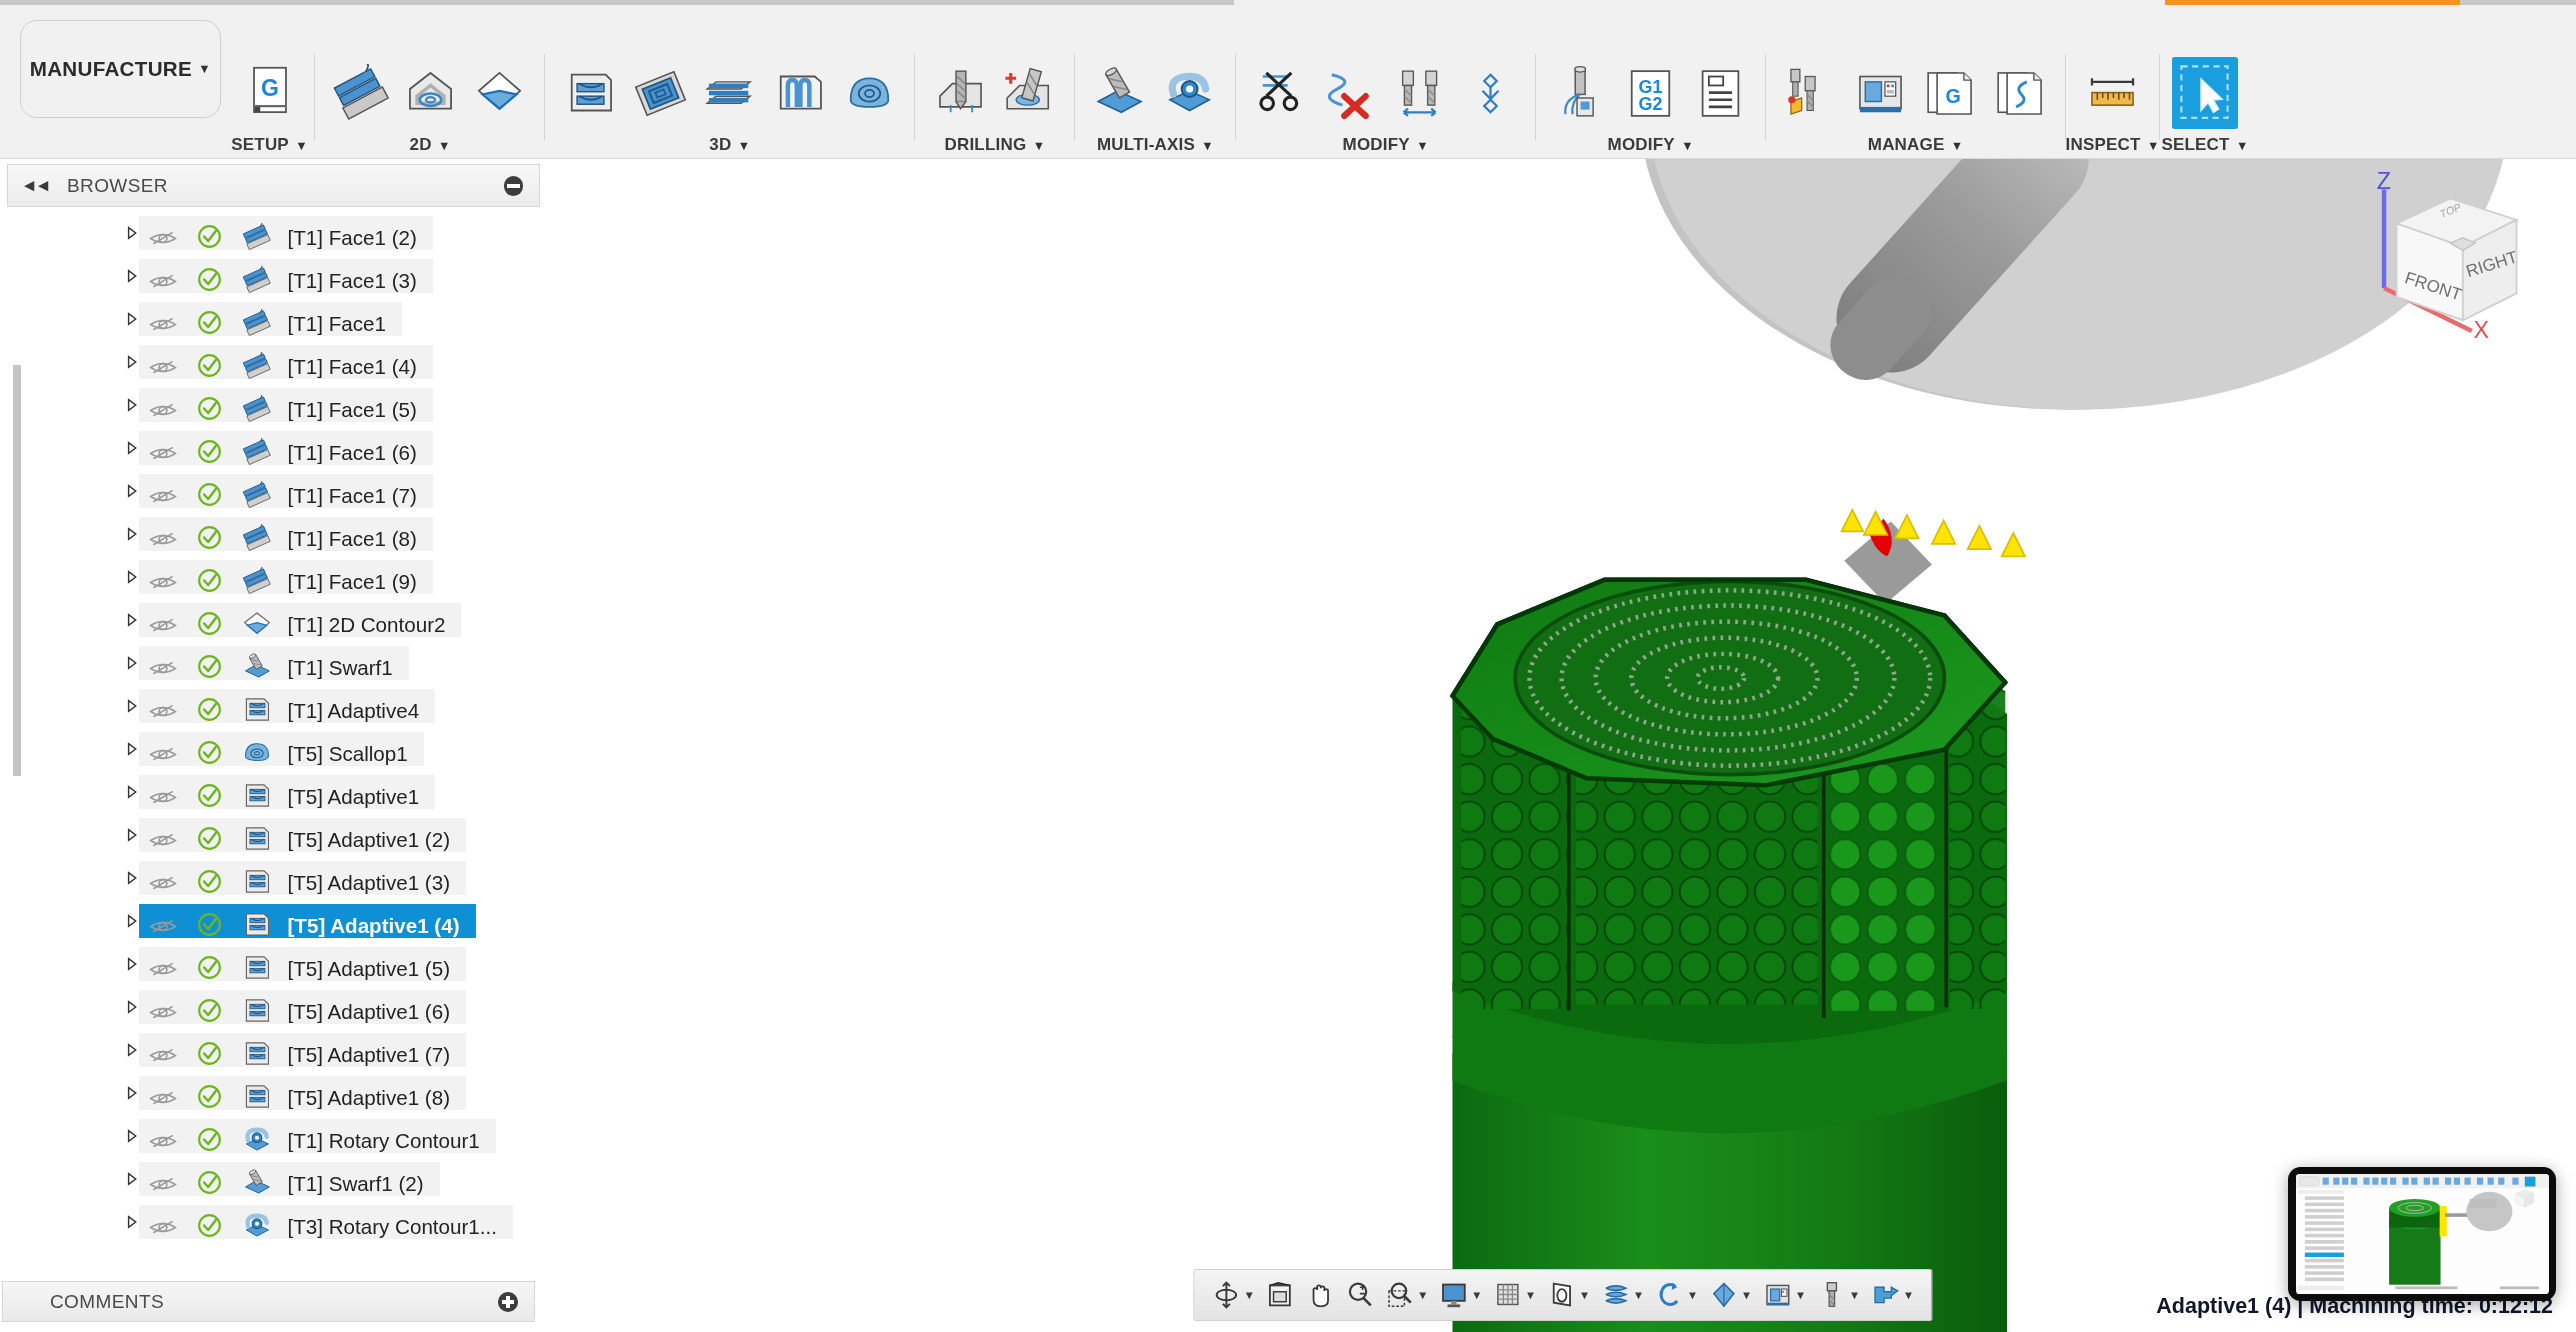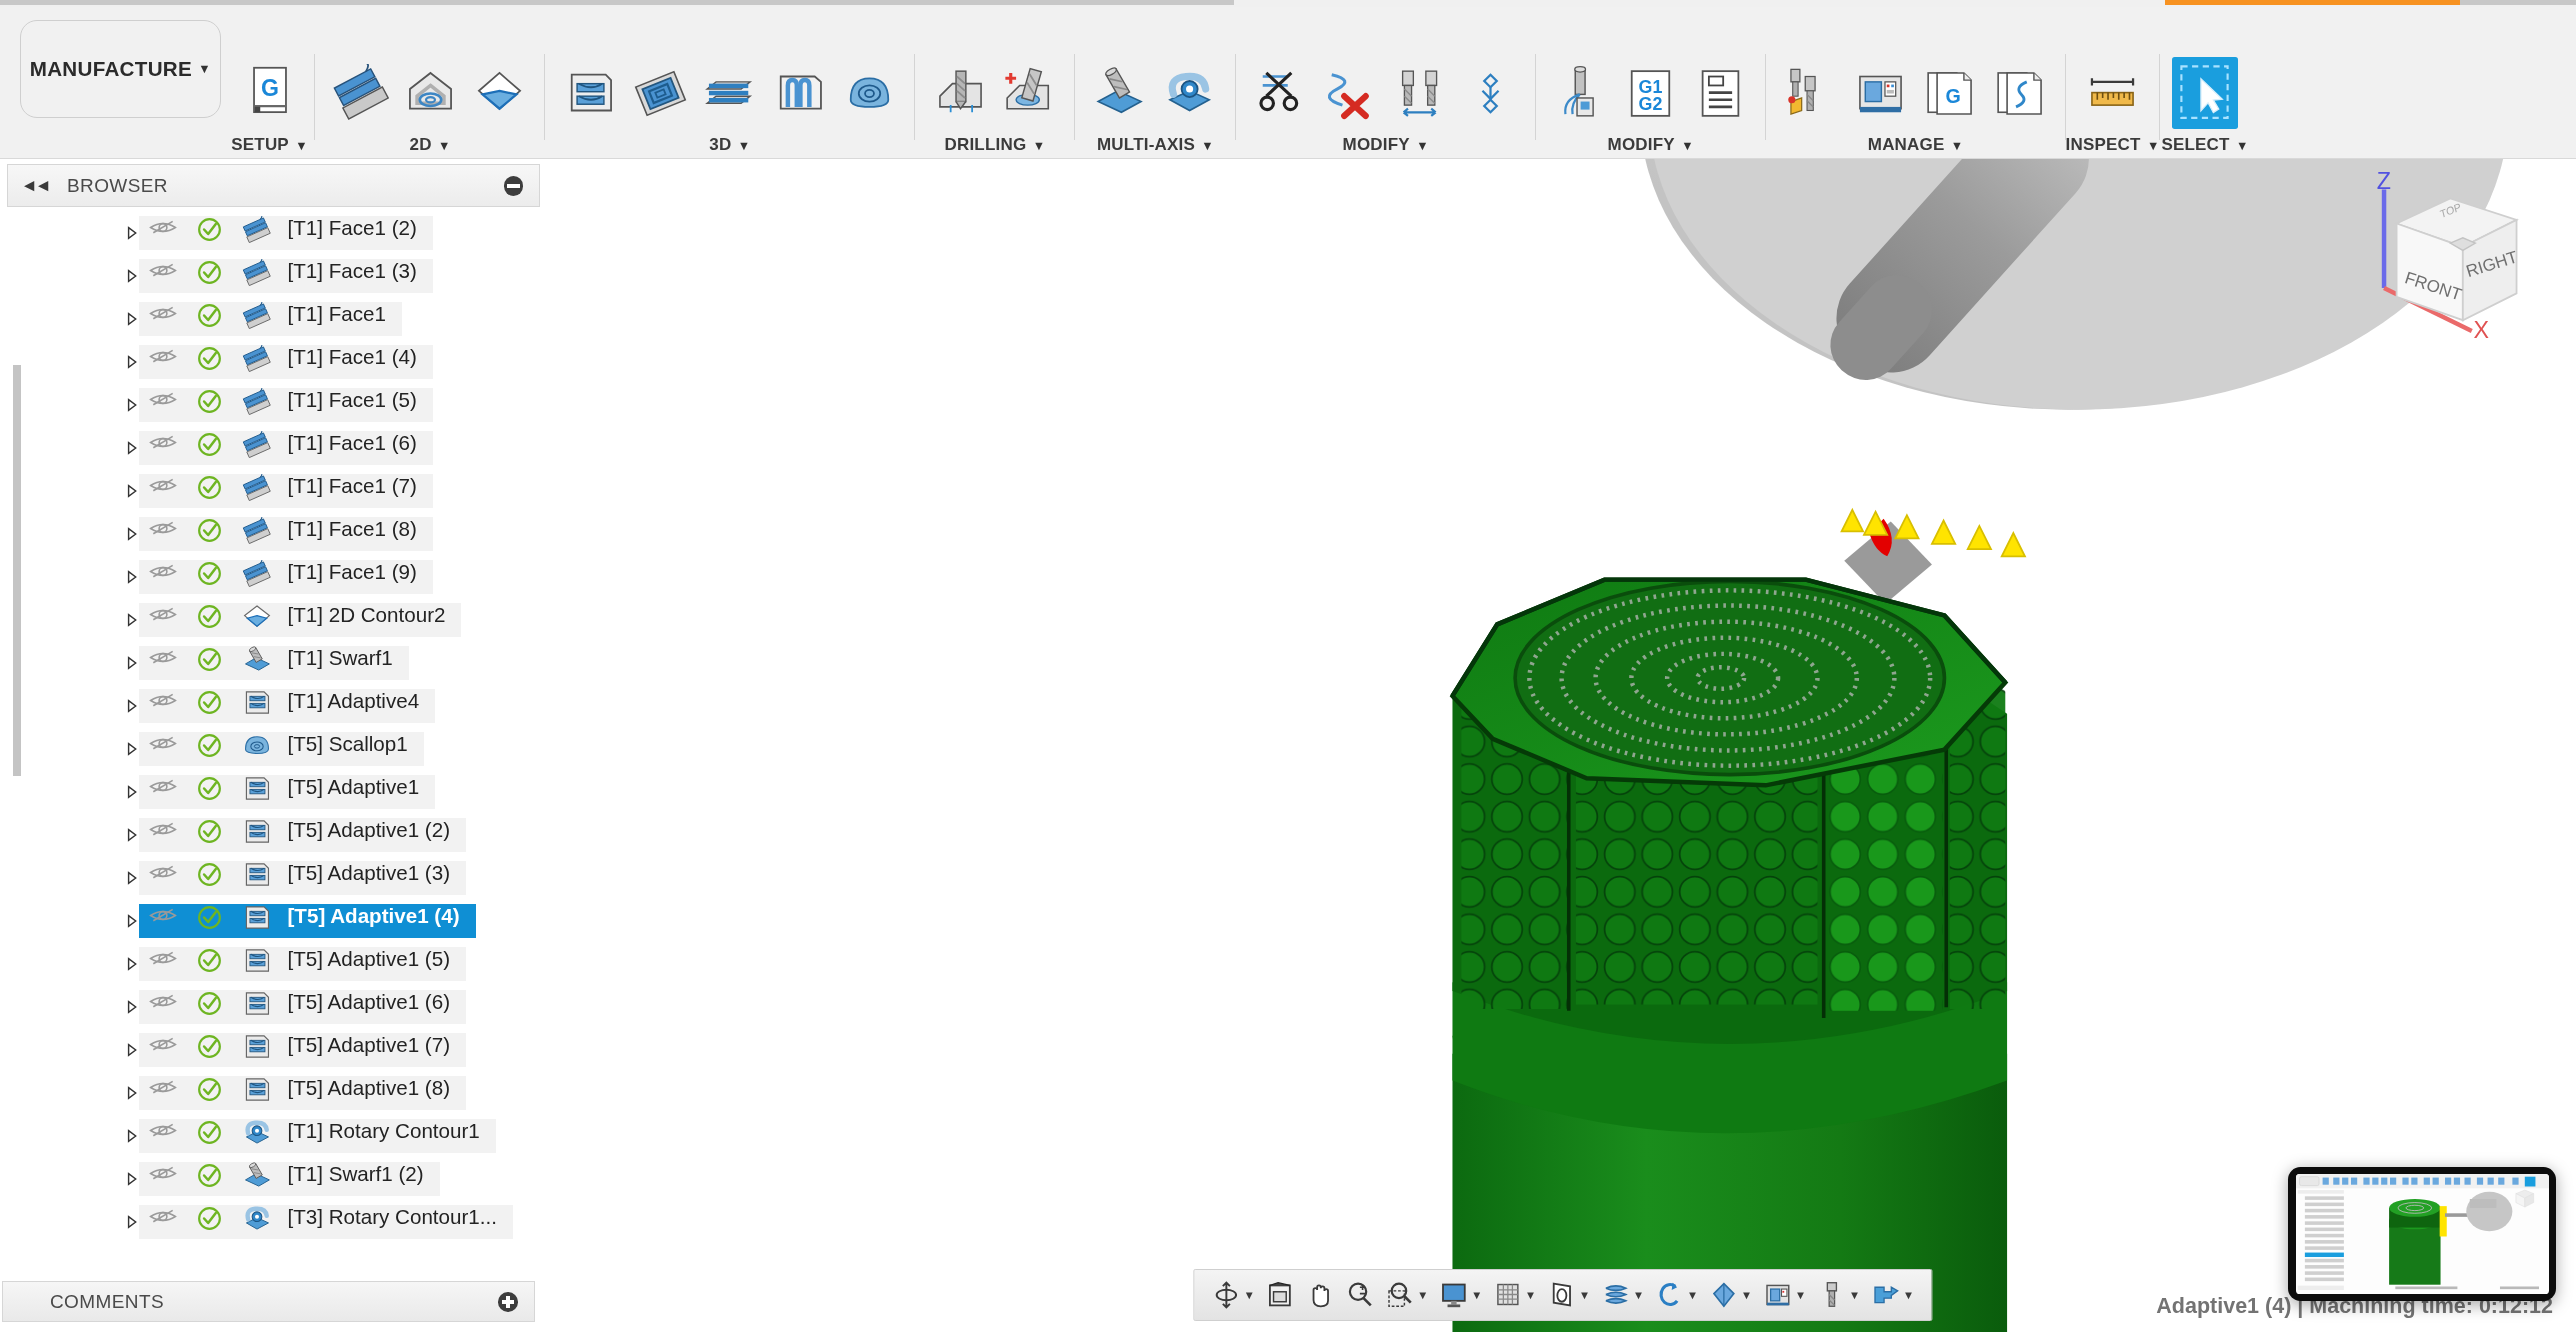--- a/index.html
+++ b/index.html
@@ -73,21 +73,21 @@
   .browser-head .minus::before {
     content:""; position:absolute; left:3.6px; right:3.6px; top:8px; height:3.6px; background:#fff;
   }
   .tree { position:absolute; left:0; top:52px; right:0; bottom:64px; overflow:hidden; }
   .scrollgutter { position:absolute; left:12.5px; top:206px; width:8px; height:411px; background:#c4c4c4; }
   .trow {
     position:relative; height:43px; display:flex; align-items:center; padding-left:125px;
   }
   .arrow-gl { width:14.3px; height:16px; margin-right:0; }
   .rowbody {
-    display:flex; align-items:flex-start; gap:0; background:#f2f2f2; height:34px; padding-right:16px;
+    display:flex; align-items:flex-end; gap:0; background:#f2f2f2; height:34px; padding-right:16px;
   }
   .trow.selected .rowbody { background:#0f8fd4; }
   .icell { width:47px; display:flex; align-items:center; justify-content:center; }
   .tlabel { font-size:20.6px; color:#232323; white-space:nowrap; padding-left:7.2px;}
   .trow.selected .tlabel { color:#fff; font-weight:bold; }
 
   .comments-bar {
     position:absolute; left:2px; bottom:10.7px; width:533px; height:41px;
     background:linear-gradient(#f6f6f6,#e9e9e9); border:0.9px solid #d6d6d6;
     display:flex; align-items:center;
@@ -107,21 +107,21 @@
   
   .navbar {
     position:absolute; left:50%; transform:translateX(-50%); bottom:12.5px;
     height:52px; background:linear-gradient(#f4f4f4,#e3e3e3); border:0.9px solid #cfcfcf;
     display:flex; align-items:center; padding:0 12.5px; gap:1.8px; border-radius:1.8px;
   }
   .navitem { display:flex; align-items:center; height:41px; padding:0 4.5px; cursor:default;}
   .navcaret { font-size:11.6px; color:#3a3a3a; margin-left:2.7px;}
 
   .statusline {
-    position:absolute; right:23px; bottom:14.3px; font-size:21.5px; color:#737373; font-weight:bold;
+    position:absolute; right:23px; bottom:14.3px; font-size:21.5px; color:#0f172a; font-weight:bold;
     white-space:nowrap;
     margin-left:30px;
   }
   .minimap {
     position:absolute; right:19.7px; bottom:32px; width:268px; height:134px;
     background:#0c0c0c; border-radius:12.5px; padding:7.2px;
     box-shadow:0 3.6px 16px rgba(0,0,0,.35);
   }
   .minimap-inner { width:100%; height:100%; background:#fdfdfd; border-radius:3.6px; position:relative; overflow:hidden;}
 </style>

